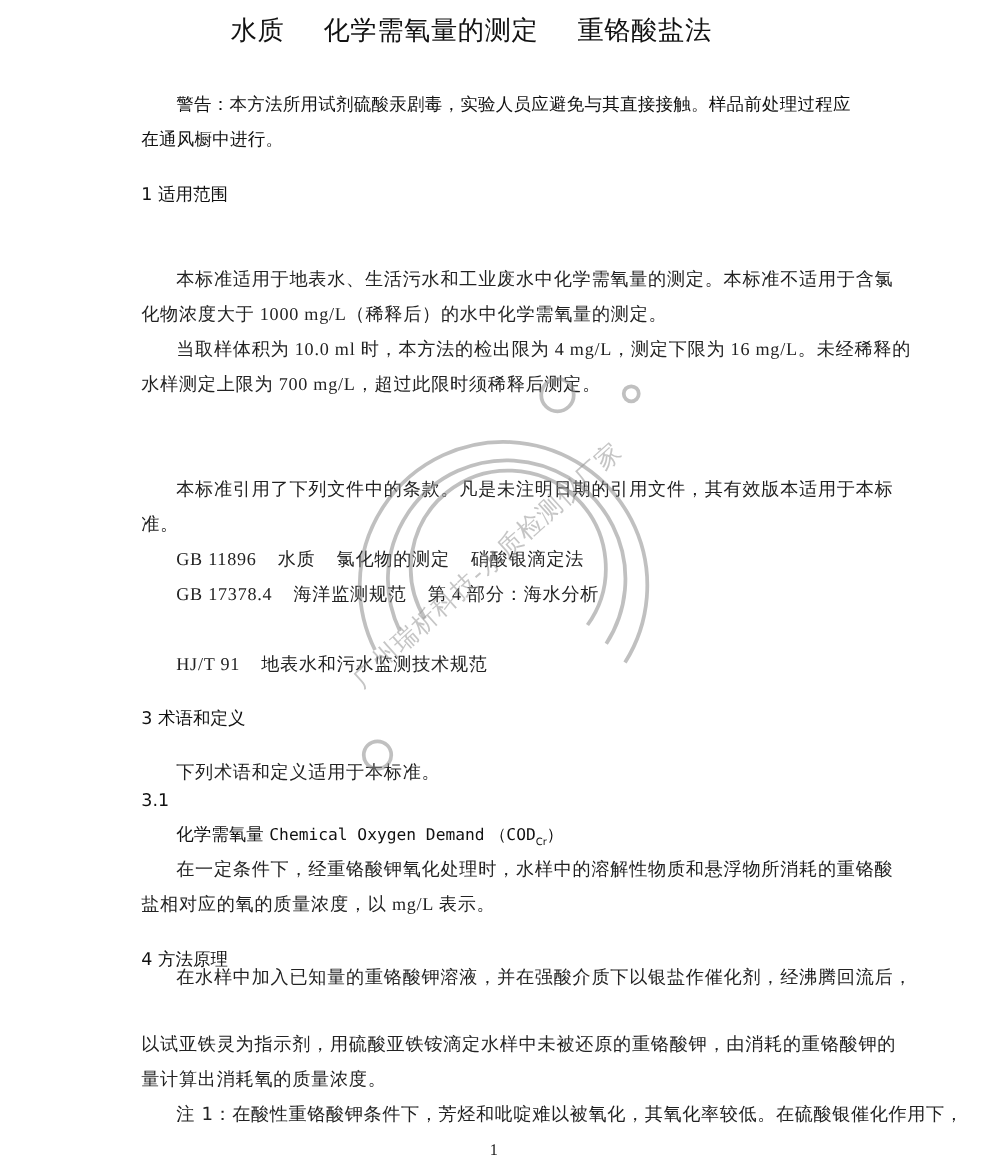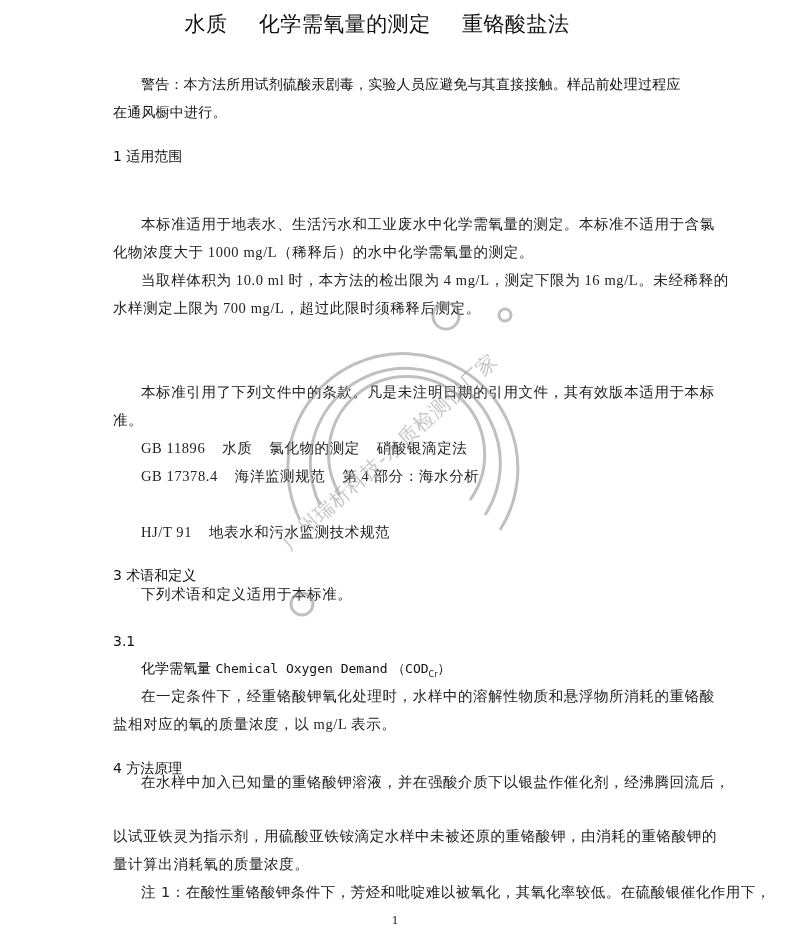--- a/index.html
+++ b/index.html
@@ -45,21 +45,21 @@
   <div class="line body ind" style="top:270px;">当取样体积为 10.0 ml 时，本方法的检出限为 4 mg/L，测定下限为 16 mg/L。未经稀释的</div>
   <div class="line body" style="top:298px;">水样测定上限为 700 mg/L，超过此限时须稀释后测定。</div>
 
   <div class="line body ind" style="top:382px;">本标准引用了下列文件中的条款。凡是未注明日期的引用文件，其有效版本适用于本标</div>
   <div class="line body" style="top:410px;">准。</div>
   <div class="line body ind" style="top:438px; white-space:pre;">GB 11896    水质    氯化物的测定    硝酸银滴定法</div>
   <div class="line body ind" style="top:466px; white-space:pre;">GB 17378.4    海洋监测规范    第 4 部分：海水分析</div>
   <div class="line body ind" style="top:522px; white-space:pre;">HJ/T 91    地表水和污水监测技术规范</div>
 
   <div class="line heading" style="top:565px;">3  术语和定义</div>
-  <div class="line body ind" style="top:584px;">下列术语和定义适用于本标准。</div>
+  <div class="line body ind" style="top:608px;">下列术语和定义适用于本标准。</div>
   <div class="line heading" style="top:631px;">3.1</div>
   <div class="line term ind" style="top:658px;">
     <span>化学需氧量</span>
     <span class="en">Chemical Oxygen Demand</span>
     <span class="en">（COD</span><sub>Cr</sub><span class="en">）</span>
   </div>
   <div class="line body ind" style="top:686px;">在一定条件下，经重铬酸钾氧化处理时，水样中的溶解性物质和悬浮物所消耗的重铬酸</div>
   <div class="line body" style="top:714px;">盐相对应的氧的质量浓度，以 mg/L 表示。</div>
 
   <div class="line heading" style="top:758px;">4  方法原理</div>

